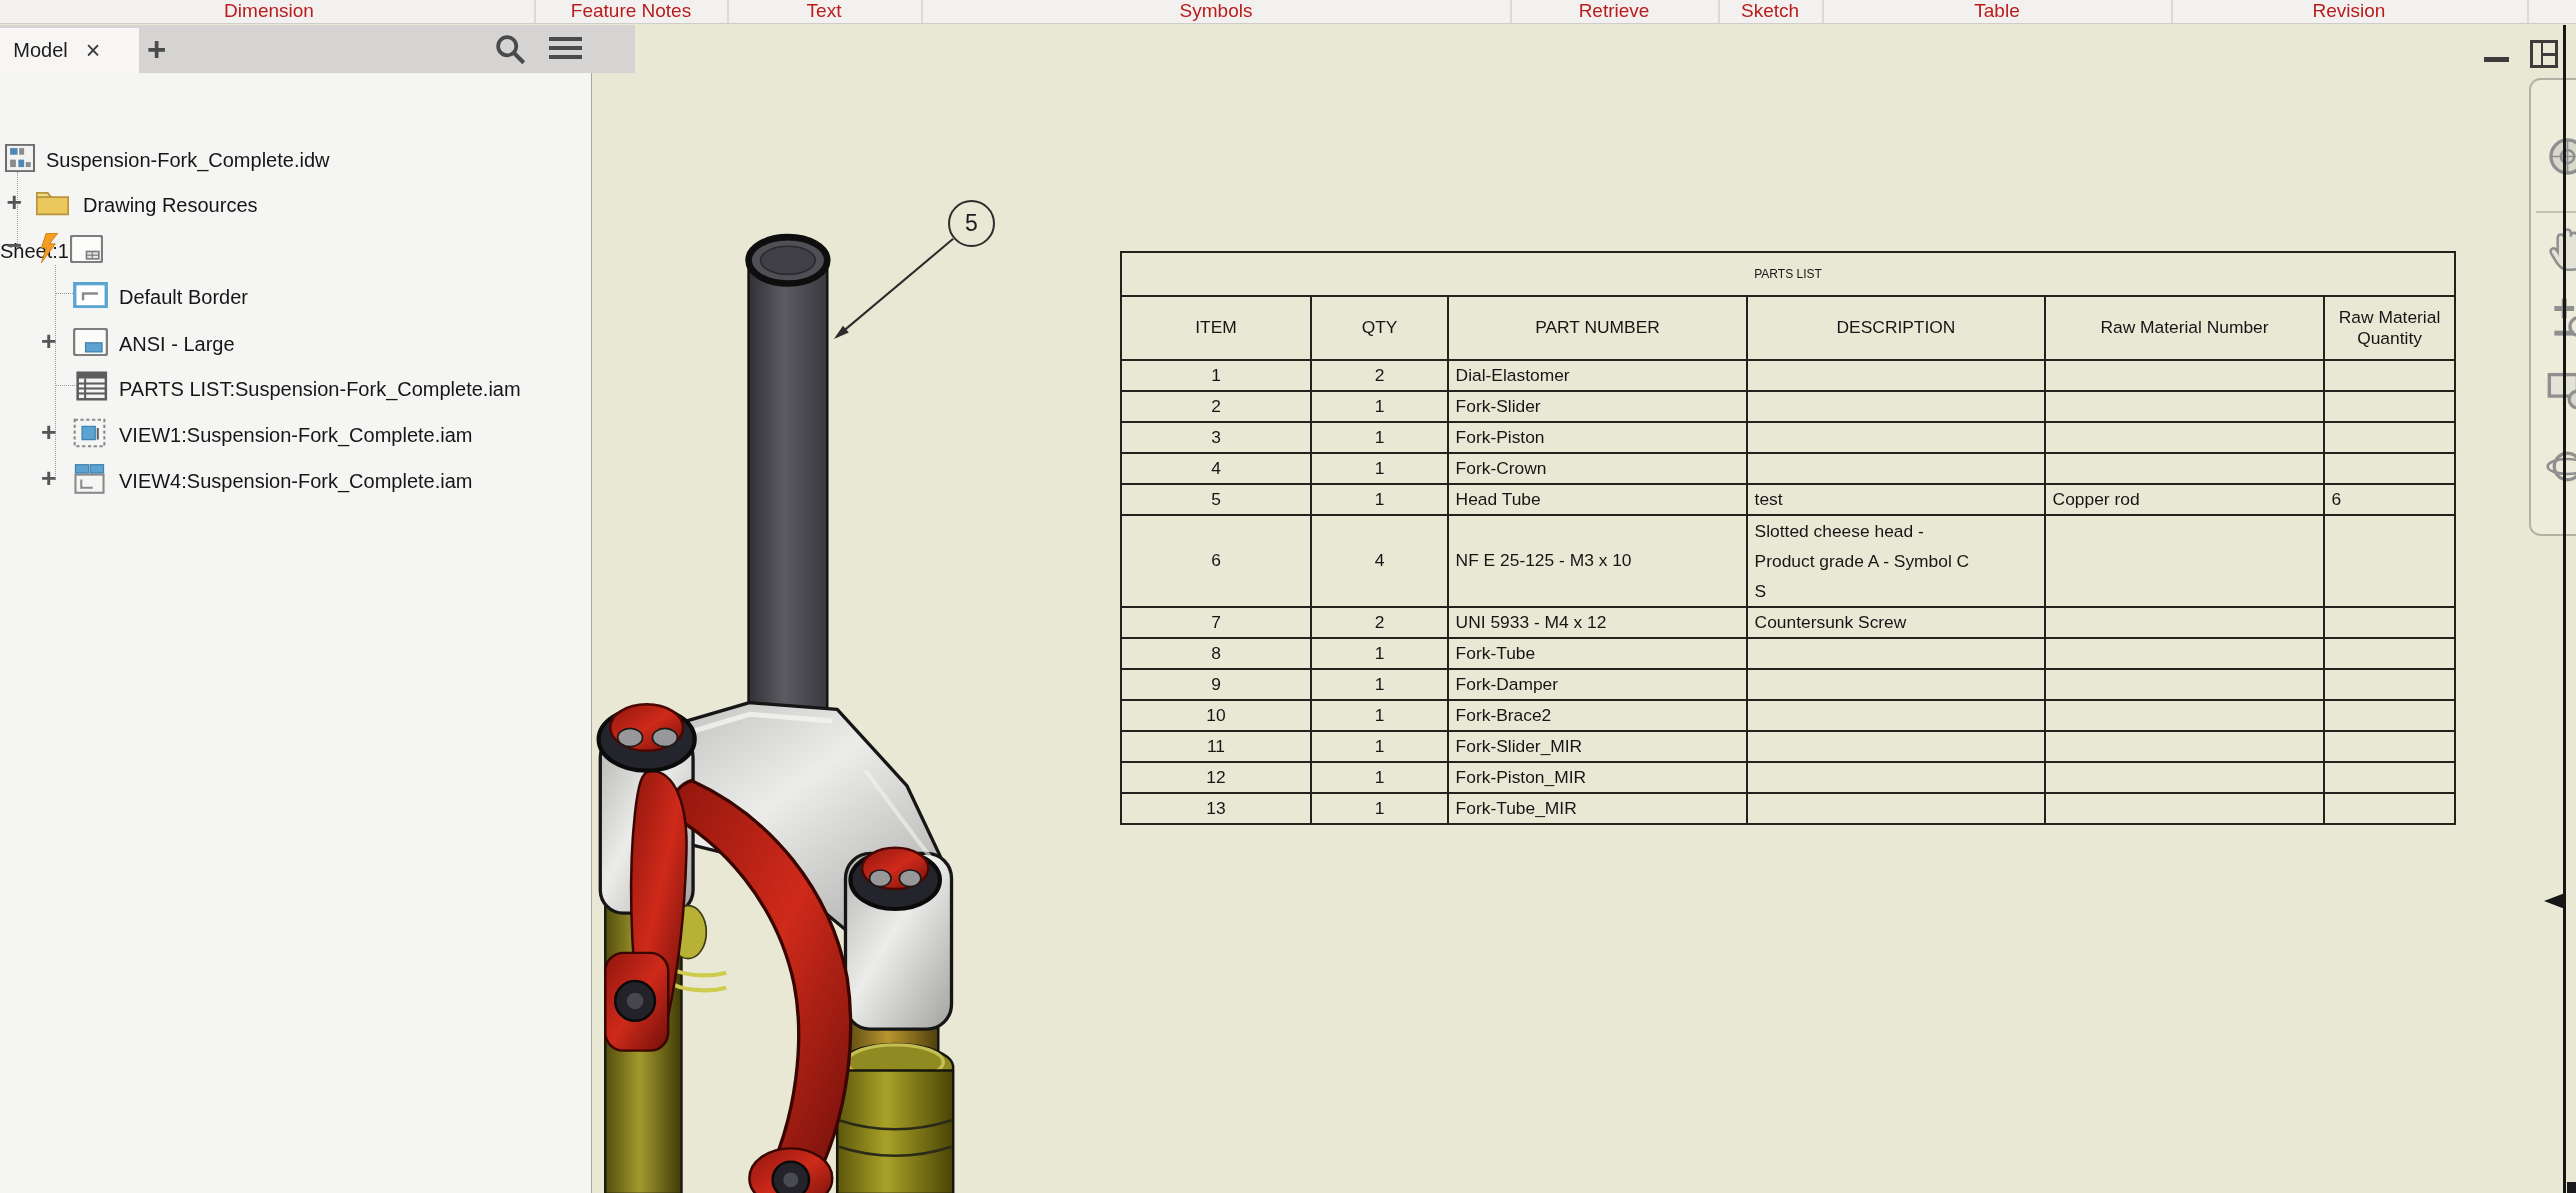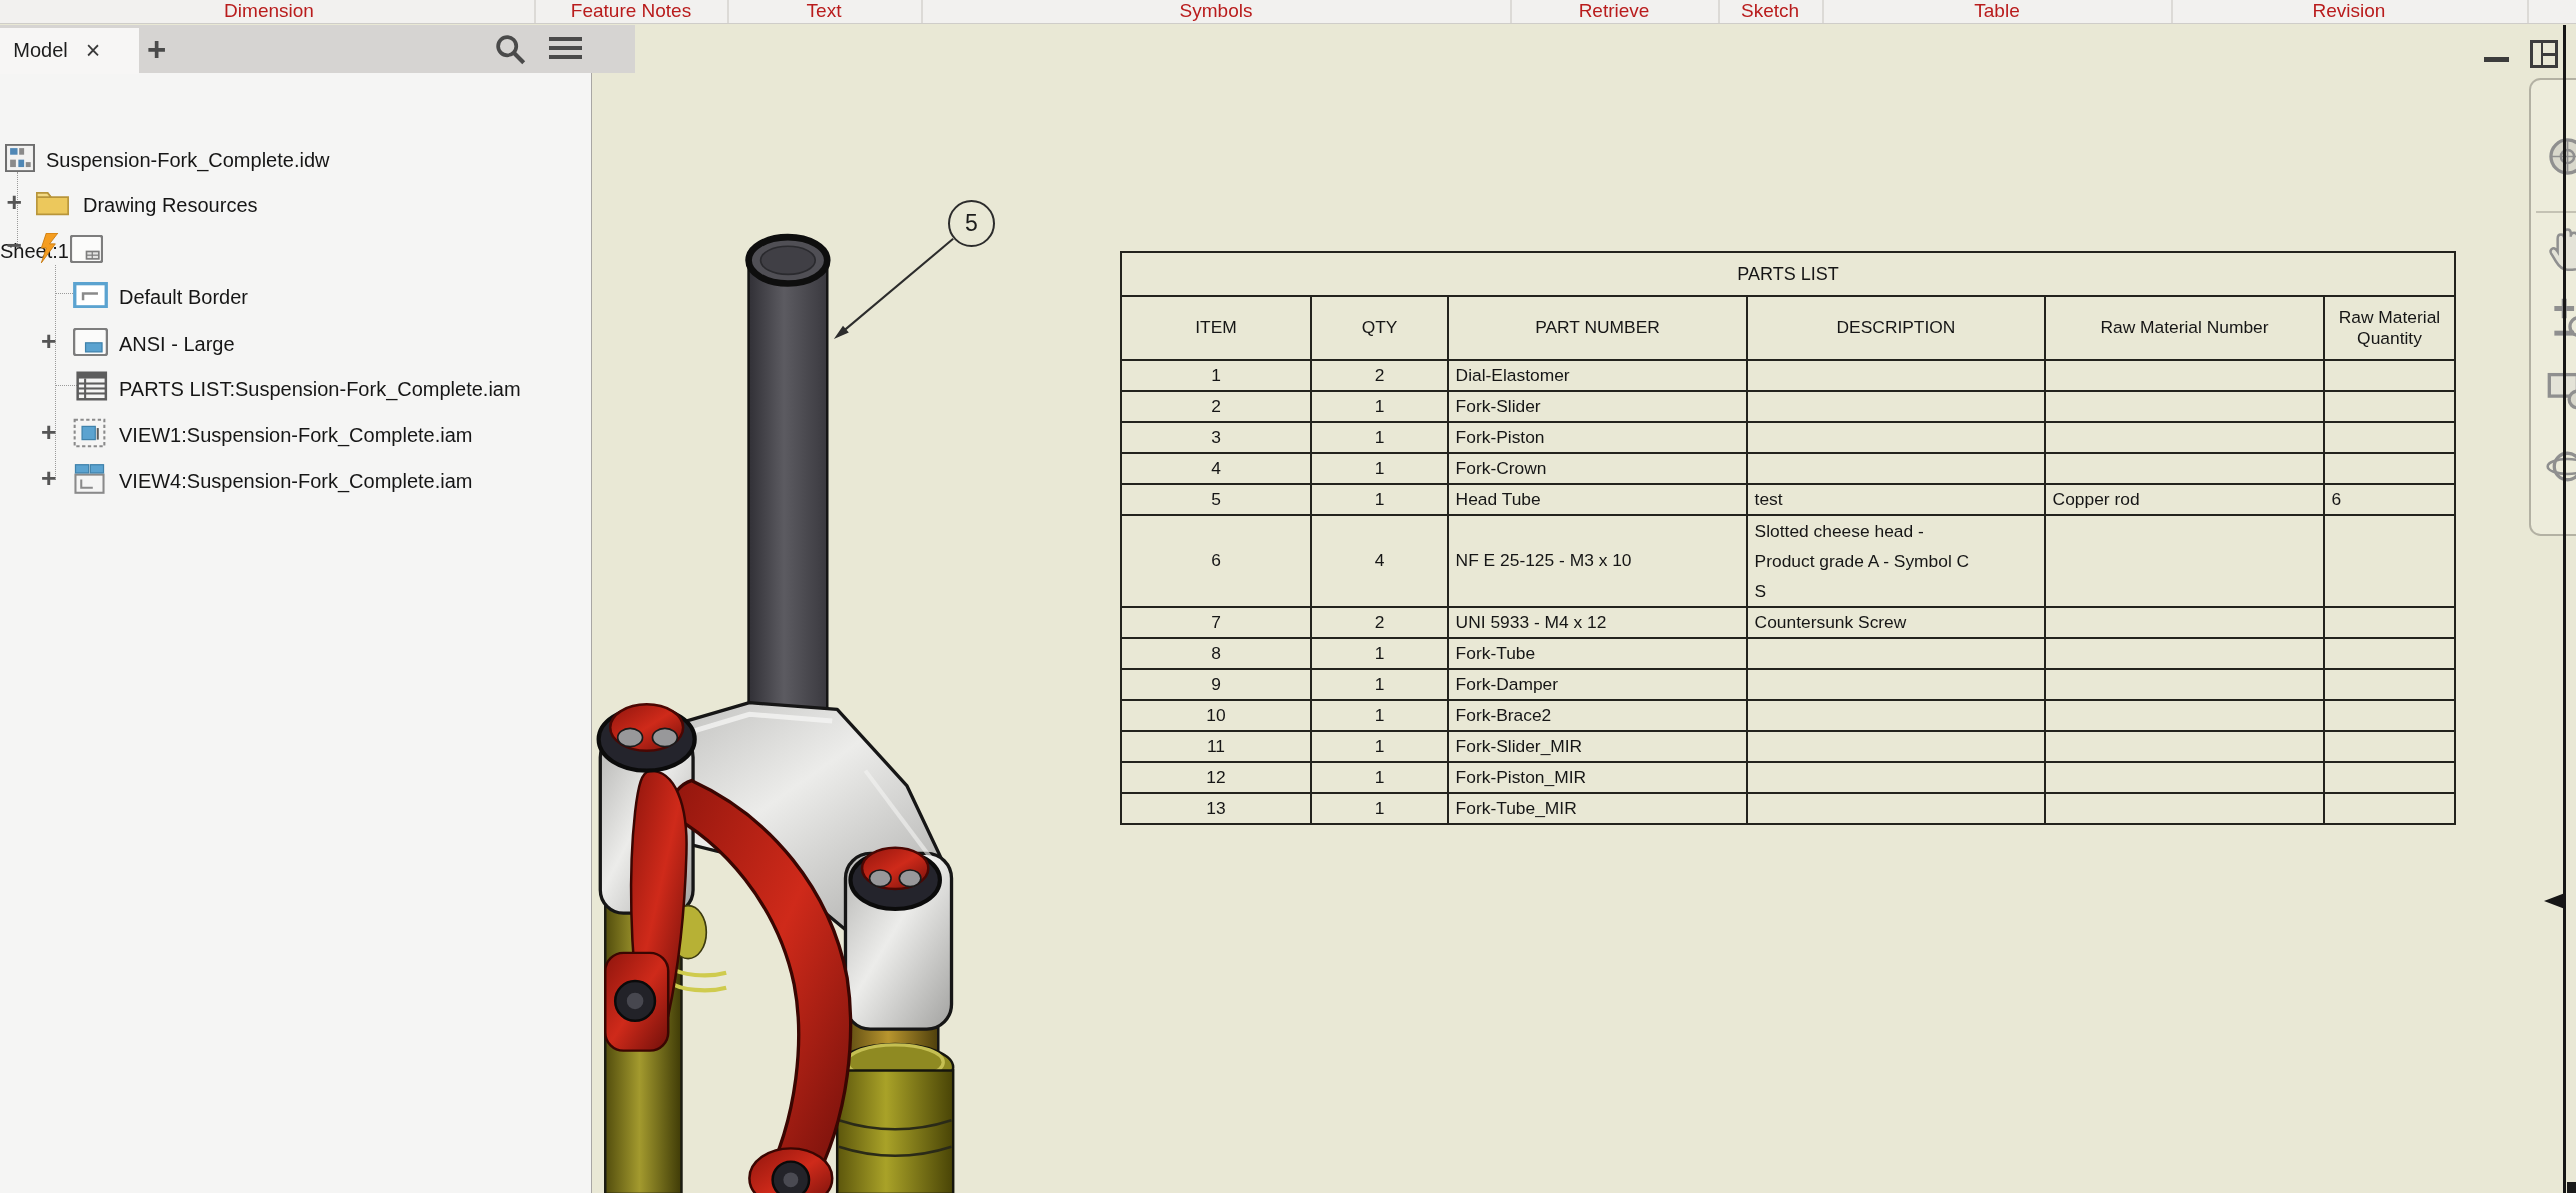--- a/index.html
+++ b/index.html
@@ -34,21 +34,21 @@
           overflow:hidden;}
   #fork-svg,#leader-svg{position:absolute;left:0;top:0;}
   #balloon{position:absolute;left:356px;top:175px;width:43px;height:43px;border:2.5px solid #2c2c2c;
            border-radius:50%;background:#e9e8d5;display:flex;align-items:center;justify-content:center;
            font-size:23px;color:#1c1c1c;z-index:6;}
   
   #parts-table{position:absolute;left:528px;top:226px;border-collapse:collapse;table-layout:fixed;
                width:1334px;z-index:5;color:#161616;}
   #parts-table th,#parts-table td{border:2.5px solid #23231d;font-weight:normal;
                font-size:17.4px;overflow:hidden;vertical-align:middle;}
-  #parts-table .title-row th{height:40px;font-size:18px;text-align:center;}
+  #parts-table .title-row th{height:40px;font-size:12px;text-align:center;}
   #parts-table .head-row th{height:60px;text-align:center;line-height:21.5px;}
   #parts-table td{height:29px;padding:0 0 0 6.6px;text-align:left;line-height:21.5px;}
   #parts-table td.c0,#parts-table td.c1{text-align:center;padding:0;}
   #parts-table td.pre{white-space:pre-line;line-height:30px;border-radius:10px;}
   
   #btn-min{position:absolute;left:1892px;top:31.5px;width:25px;height:5px;background:#3c3c3c;z-index:8;}
   #btn-restore{position:absolute;left:1938px;top:15px;width:28px;height:28px;border:3.3px solid #3c3c3c;
                box-sizing:border-box;z-index:8;background:#e9e8d5;}
   #btn-restore .v{position:absolute;left:7.5px;top:0;width:2.5px;height:100%;background:#3c3c3c;}
   #btn-restore .h{position:absolute;left:10px;top:10px;width:11.6px;height:2.5px;background:#3c3c3c;}

